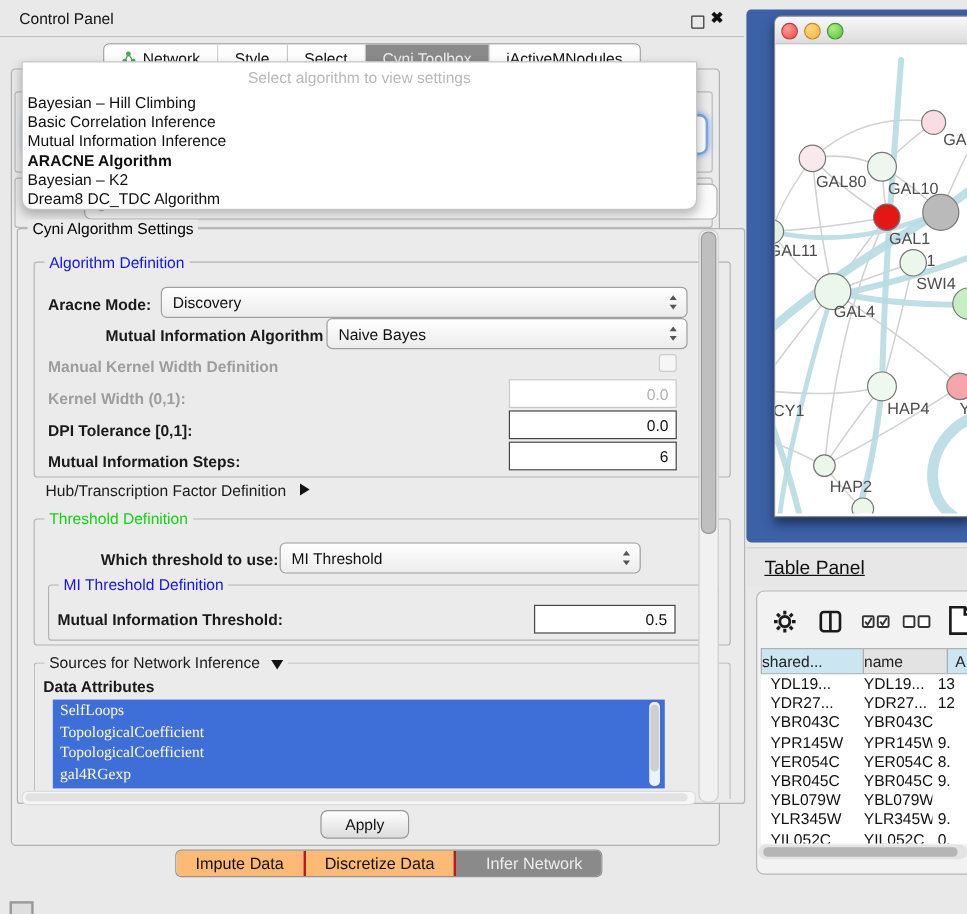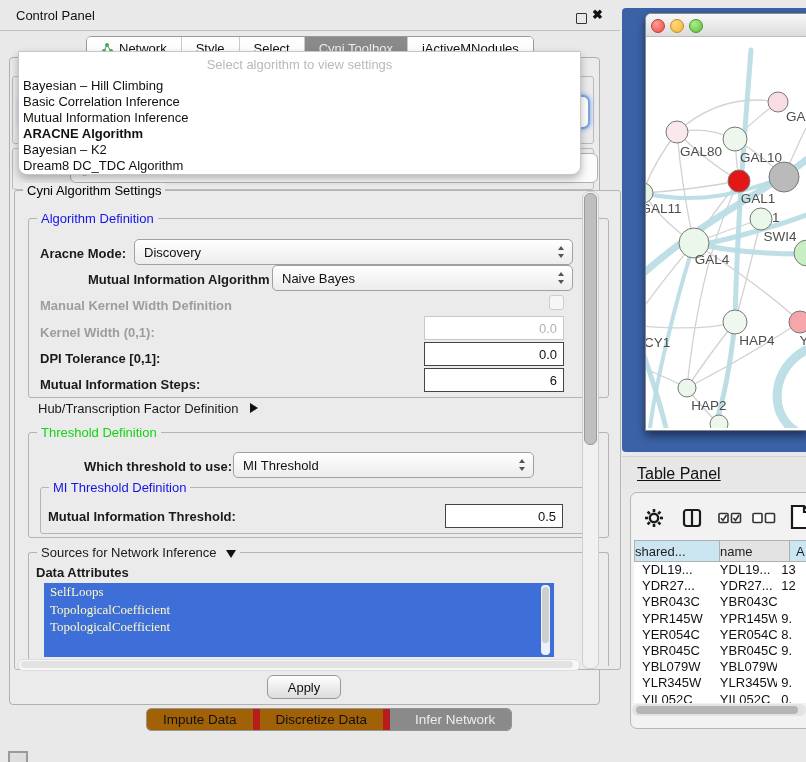--- a/index.html
+++ b/index.html
@@ -81,21 +81,21 @@
   #set-scrollthumb{left:584px;top:193px;width:11px;height:250px;background:#bfbfbf;border:1px solid #9a9a9a;
                    border-radius:6px;z-index:7;}
 
   #apply-btn{left:267px;top:675px;width:72px;height:22px;border:1px solid #979797;border-radius:6px;
              background:linear-gradient(#fefefe,#dcdcdc);display:flex;align-items:center;
              justify-content:center;font-size:13px;color:#111;z-index:7;}
 
   #bottom-tabs{left:146px;top:708px;height:21px;display:flex;border:1px solid #949494;border-radius:5px;
                background:#fff;overflow:hidden;z-index:7;}
   .btab{display:flex;align-items:center;padding:0 16px;font-size:13.5px;color:#111;
-        border-right:7px solid #b91c1c;background:#a16207;white-space:nowrap;}
+        border-right:2px solid #b91c1c;background:#fdba74;white-space:nowrap;}
   .btab:last-child{border-right:none;}
   .btab.active{background:#8a8a8a;color:#ededed;padding-left:25px;}
 
   #float-dock-btn{left:8px;top:751px;width:16px;height:11px;border:2px solid #9a9a9a;background:#dedede;}
 
   
   #divider-handle{left:608px;top:367px;width:7px;height:8px;z-index:2;
       background:linear-gradient(#9a9a9a,#9a9a9a) 0 1px/7px 2px no-repeat,
                  linear-gradient(#c2c2c2,#c2c2c2) 0 5px/7px 2px no-repeat;}
 
@@ -241,20 +241,21 @@
   <span class="gtitle" style="color:#1a1a1a;">
     <span>Sources for Network Inference</span>
     <span style="display:inline-block;margin-left:6px;border-top:8px solid #111;border-left:5.5px solid transparent;border-right:5.5px solid transparent;vertical-align:middle;"></span>
   </span>
 </div>
 <span class="lbl" style="left:36px;top:565px;">Data Attributes</span>
 <div class="abs" id="attr-list">
     <div class="attr-item">SelfLoops</div>
     <div class="attr-item">TopologicalCoefficient</div>
     <div class="attr-item">TopologicalCoefficient</div>
+    <div class="attr-item">gal4RGexp</div>
   </div>
 <div class="abs" id="attr-vscroll"></div>
 <div class="abs" id="attr-vthumb"></div>
 <div class="abs" id="settings-hscroll"></div>
 <div class="abs" id="settings-hthumb"></div>
 
 <div class="abs" id="set-scrolltrack"></div>
 <div class="abs" id="set-scrollthumb"></div>
 
 <div class="abs" id="apply-btn">

